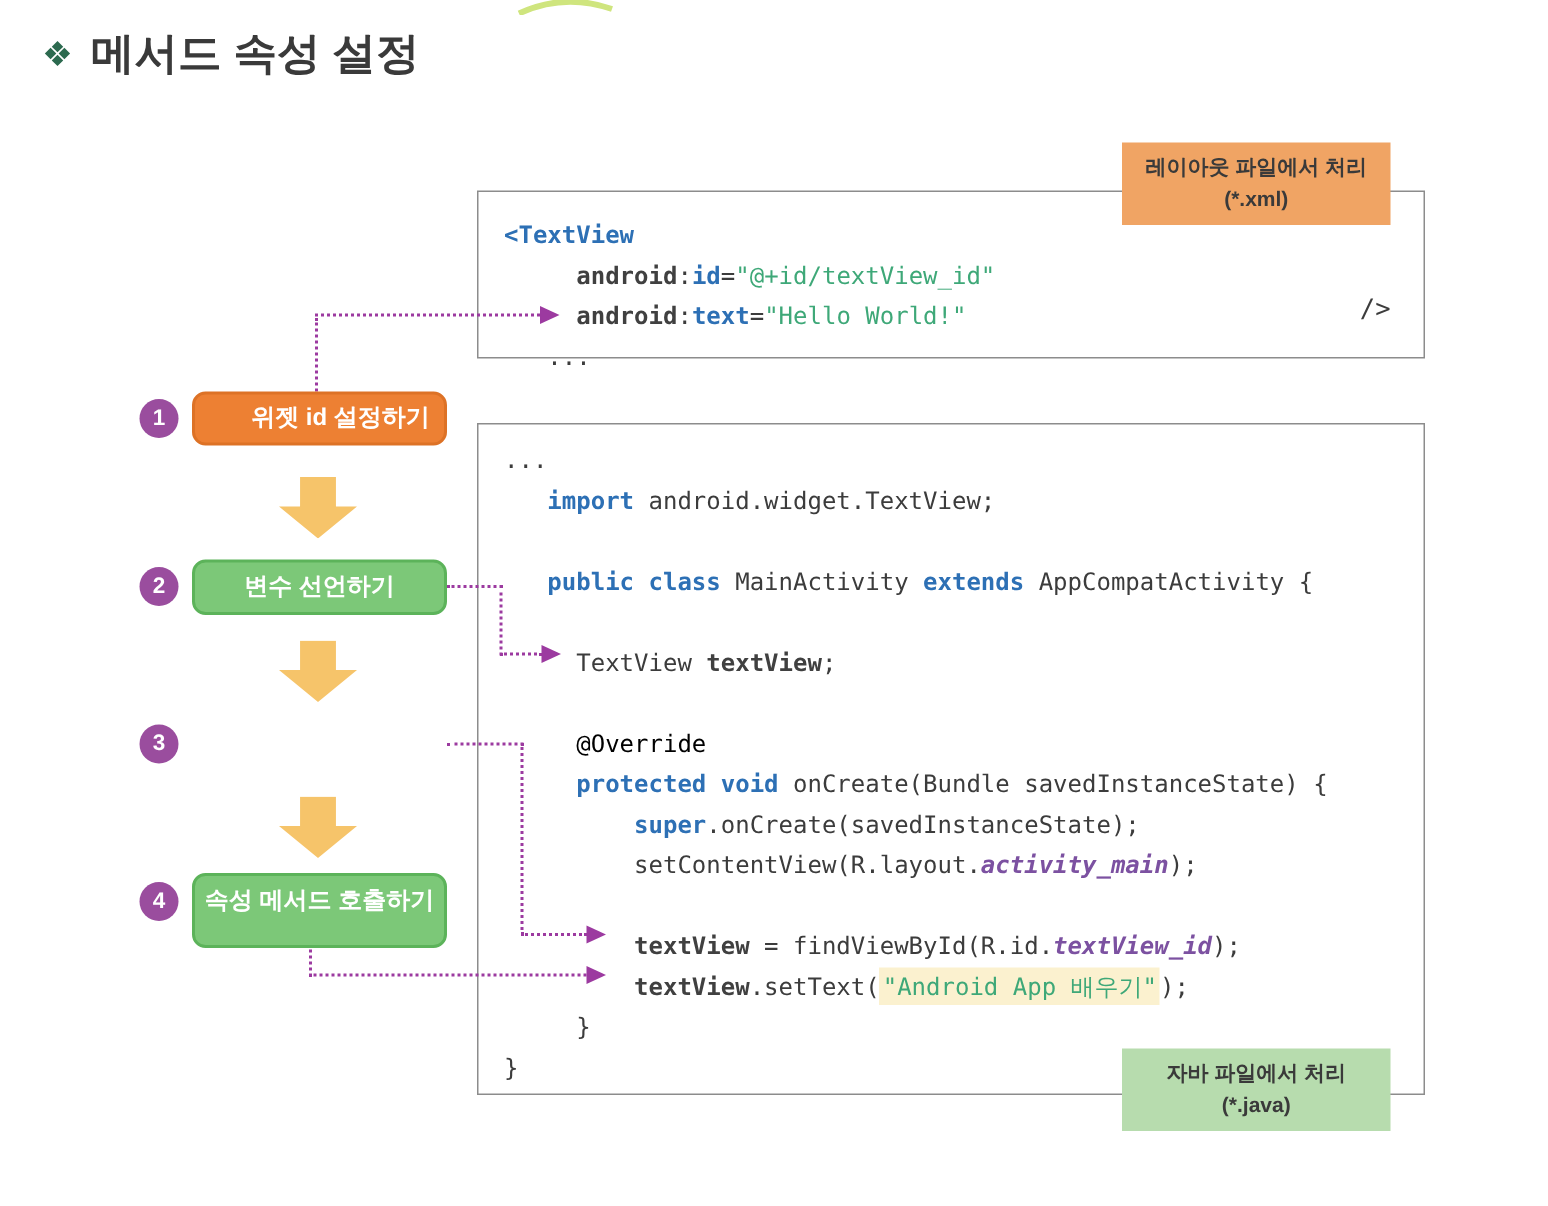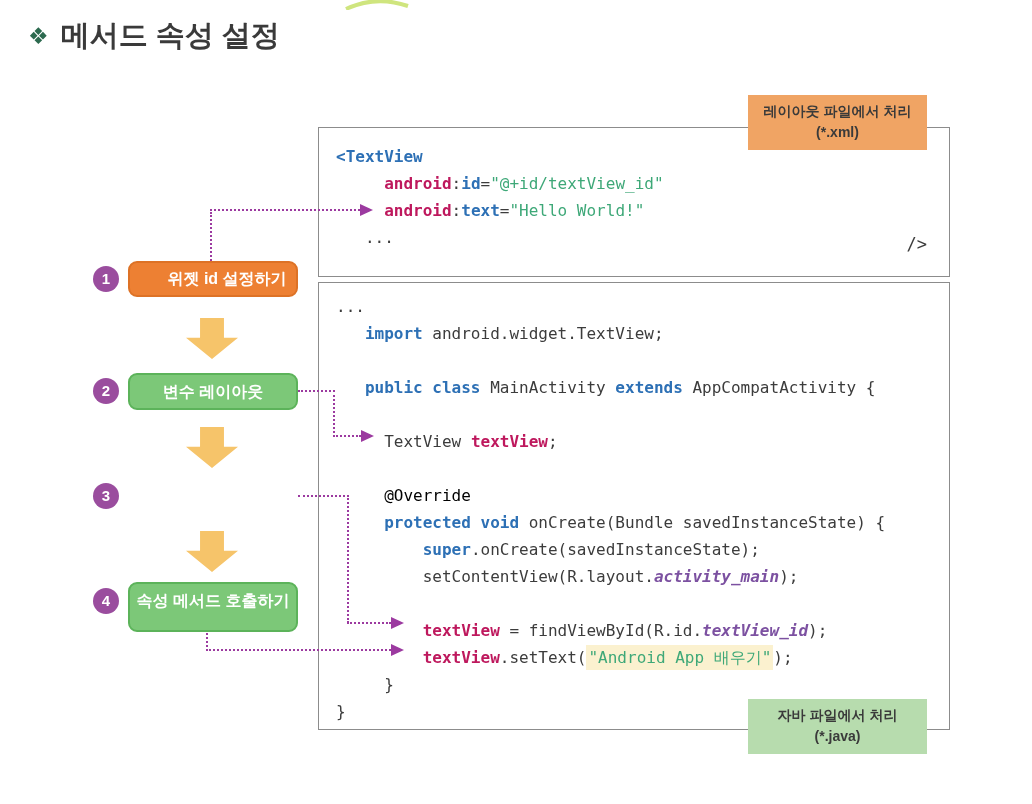--- a/index.html
+++ b/index.html
@@ -6,30 +6,30 @@
   .stage{position:relative;width:1032px;height:804px;background:#ffffff;overflow:hidden;
          font-family:"Liberation Sans","DejaVu Sans",sans-serif;}
 
   
   .title{position:absolute;left:28px;top:16px;font-size:29px;font-weight:bold;color:#3a3a3a;
          display:flex;align-items:center;}
   .title .diamond{color:#2c6a4f;font-size:23px;margin-right:12px;}
 
   
   .codebox{position:absolute;left:318px;width:632px;background:#fff;border:1.5px solid #8c8c8c;box-sizing:border-box;}
-  .xml-box{top:127px;height:150px;}
+  .xml-box{top:127px;height:112px;}
   .java-box{top:282px;height:448px;}
   .code{position:absolute;left:17px;top:0;white-space:pre;
         font-family:"DejaVu Sans Mono","Liberation Mono",monospace;
         font-size:16px;color:#3c3c3c;}
   .xml-box .code{top:15px;}
   .java-box .code{top:10px;}
   .code-line{height:27px;line-height:27px;}
   .code .b{color:#2d70b5;font-weight:bold;}
-  .code .p{color:#be185d;font-weight:bold;}
+  .code .p{color:#404040;font-weight:bold;}
   .code .pi{color:#7c51a1;font-weight:bold;font-style:italic;}
   .code .g{color:#3ea878;}
   .code .gh{color:#3ea878;background:#fbf1cf;padding:3px 2px;}
   .code .o{color:#000000;}
   .close-tag{position:absolute;right:22px;bottom:22px;font-family:"DejaVu Sans Mono","Liberation Mono",monospace;
              font-size:17px;color:#3c3c3c;}
 
   
   .corner-label{position:absolute;left:748px;width:179px;padding:6px 0 7px 0;text-align:center;
                 font-size:14px;font-weight:bold;color:#3a3a3a;line-height:21px;z-index:5;}
@@ -86,21 +86,21 @@
     <div>자바 파일에서 처리</div>
     <div>(*.java)</div>
   </div>
 
   <div class="num-circle" style="top:266px">1</div>
   <div class="step-box step-orange" style="top:261px;height:36px;line-height:32px;padding-left:28px;">위젯 id 설정하기</div>
 
   <div class="block-arrow" style="top:318px"></div>
 
   <div class="num-circle" style="top:378px">2</div>
-  <div class="step-box step-green" style="top:373px;height:37px;line-height:33px;">변수 레이아웃</div>
+  <div class="step-box step-green" style="top:373px;height:37px;line-height:33px;">변수 선언하기</div>
 
   <div class="block-arrow" style="top:427px"></div>
 
   <div class="num-circle" style="top:483px">3</div>
 
   <div class="block-arrow" style="top:531px"></div>
 
   <div class="num-circle" style="top:588px">4</div>
   <div class="step-box step-green" style="top:582px;height:50px;line-height:34px;">속성 메서드 호출하기</div>
 

